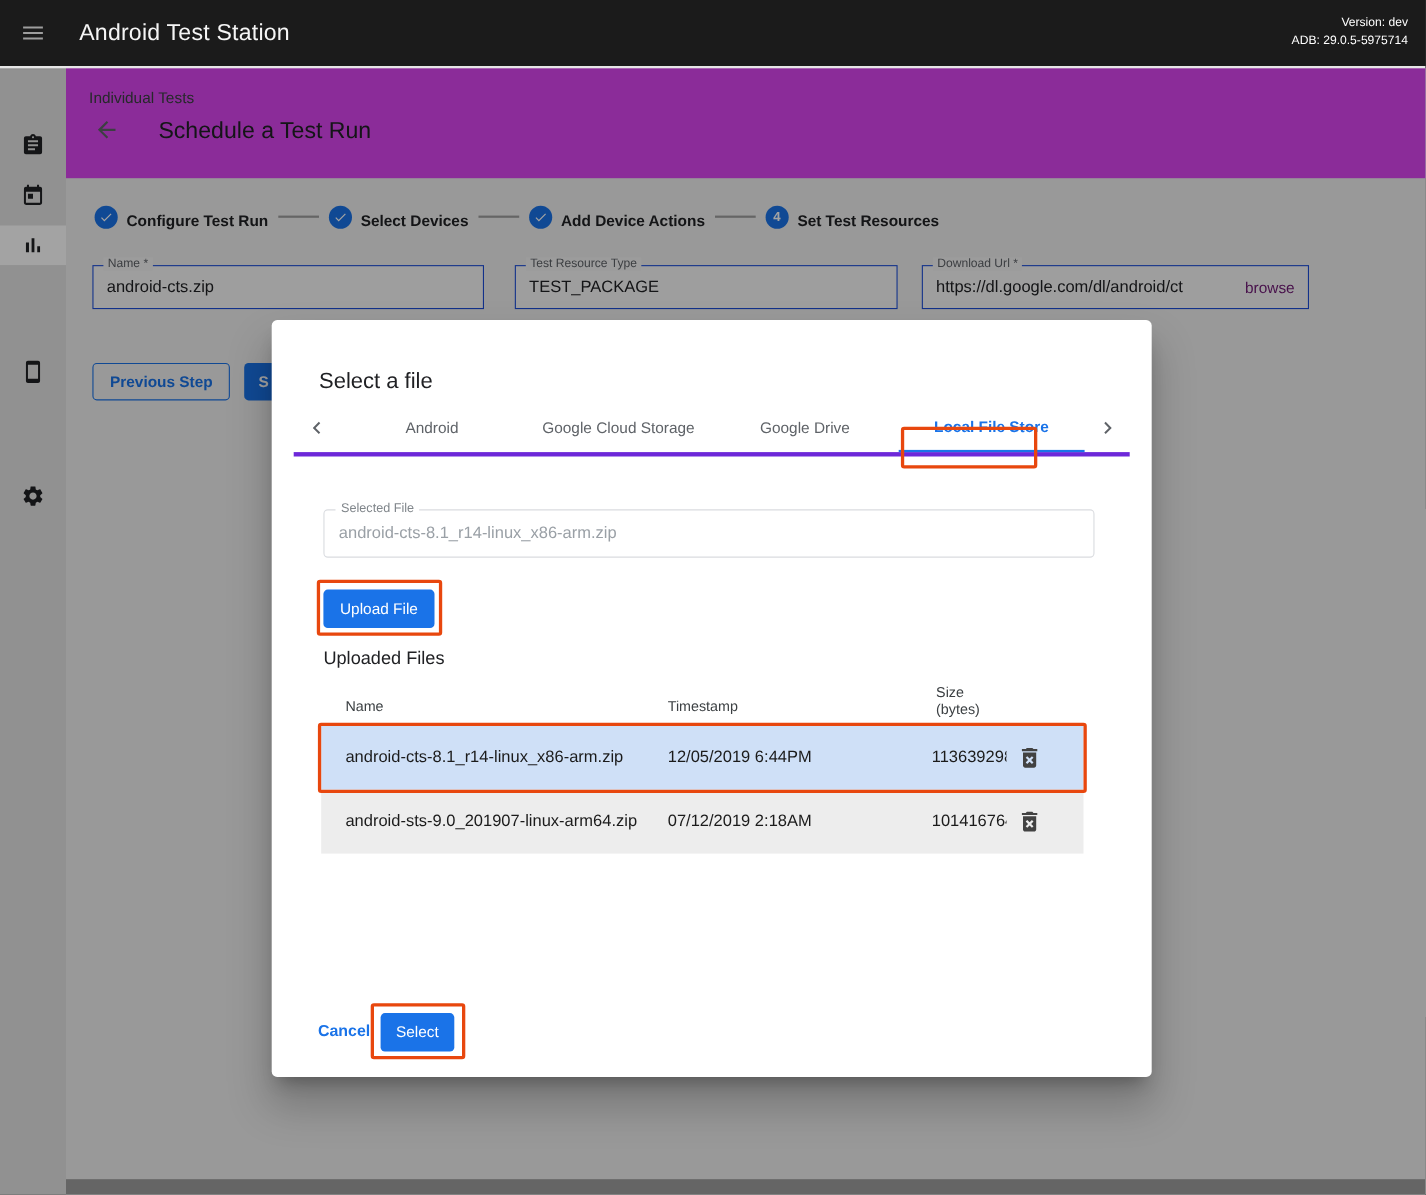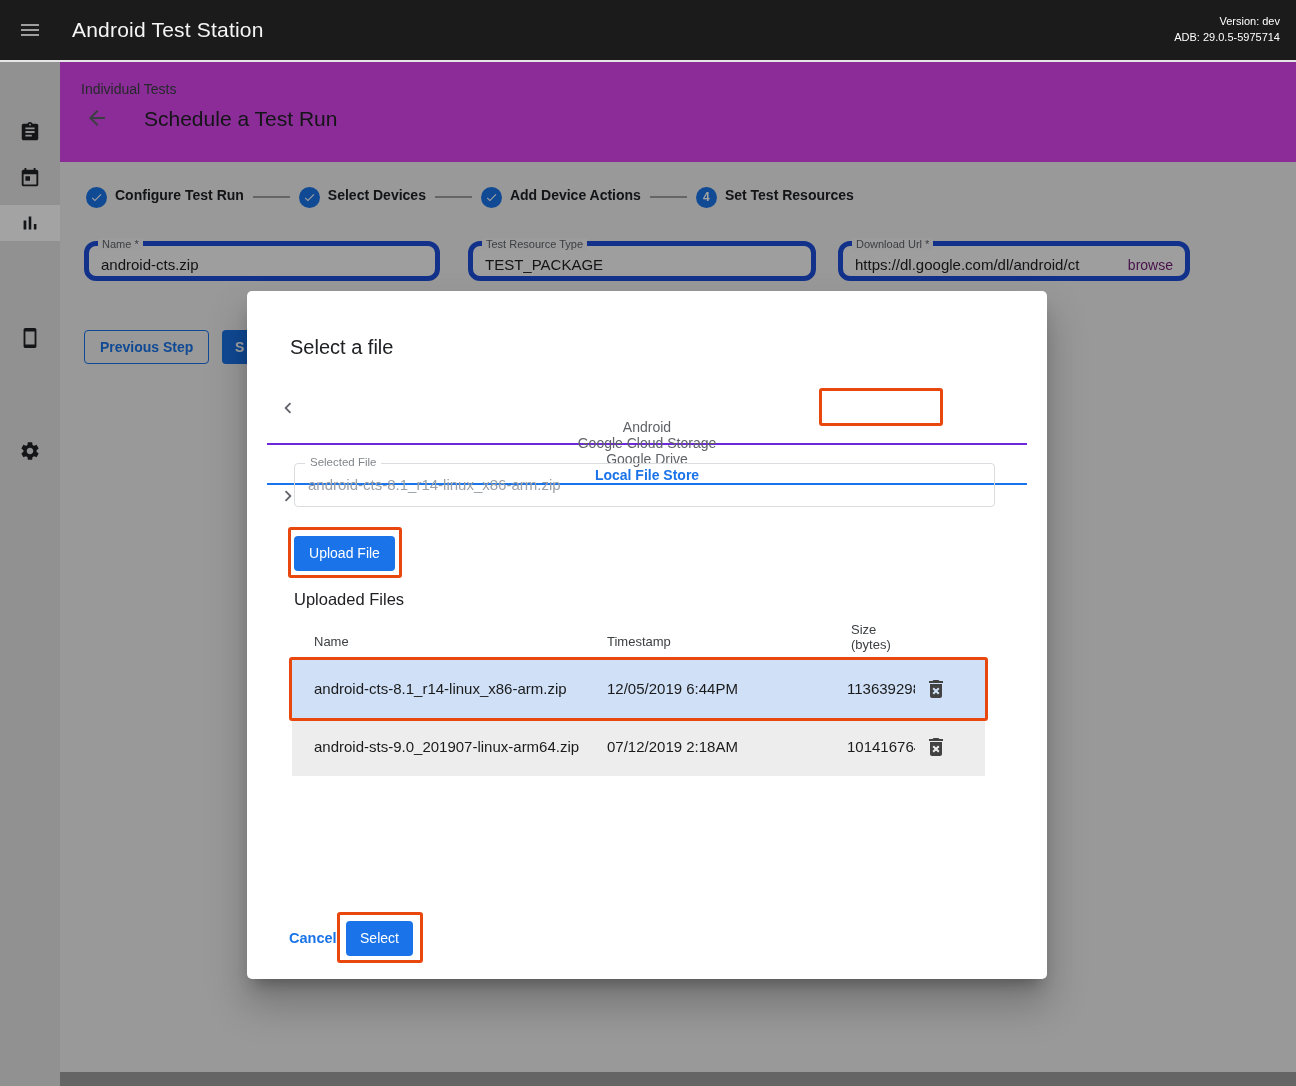--- a/index.html
+++ b/index.html
@@ -24,48 +24,48 @@
   .footer-strip { position: absolute; bottom: 0; left: 0; width: 100%; height: 14px; background: #9e9e9e; }
 
   .main { position: absolute; left: 60px; top: 0; width: 1236px; height: 100%; background: #efefef; }
   .page-header { position: absolute; left: 0; top: 0; width: 100%; height: 100px; background: #d946ef; }
   .breadcrumb { position: absolute; left: 21px; top: 19px; font-size: 14px; color: #3c4043; }
   .back-btn { position: absolute; left: 25px; top: 44px; width: 24px; height: 24px; cursor: pointer; }
   .back-btn svg { width: 24px; height: 24px; fill: #5f6368; }
   .page-title { position: absolute; left: 84px; top: 45px; font-size: 21px; color: #202124; }
 
   .stepper { position: absolute; left: 26px; top: 124px; height: 22px; display: flex; align-items: center; }
-  .step { display: flex; align-items: flex-start; }
+  .step { display: flex; align-items: flex-end; }
   .step-circle { width: 21px; height: 21px; border-radius: 50%; background: #1a73e8; display: flex; align-items: center; justify-content: center; margin-right: 8px; flex: none; }
   .step-circle svg { width: 13px; height: 13px; fill: #fff; }
   .step-num { color: #fff; font-size: 12px; font-weight: 700; }
   .step-label { font-size: 14px; font-weight: 600; color: #202124; white-space: nowrap; }
   .step-line { width: 37px; height: 2px; background: #9e9e9e; margin: 0 9px; }
 
-  .field { position: absolute; top: 179px; height: 40px; border: 5px solid #1d4ed8; border-radius: 12px; background: #f8f8f8; }
+  .field { position: absolute; top: 179px; height: 40px; border: 1px solid #1d4ed8; border-radius: 0; background: #f8f8f8; }
   .f1 { left: 24px; width: 356px; }
   .f2 { left: 408px; width: 348px; }
   .f3 { left: 778px; width: 352px; }
   .field-label { position: absolute; top: -8px; left: 9px; font-size: 11px; color: #5f6368; background: #f4f4f4; padding: 0 4px; white-space: nowrap; }
   .field-value { position: absolute; left: 12px; top: 0; right: 10px; line-height: 38px; font-size: 15px; color: #202124; white-space: nowrap; overflow: hidden; }
   .f3 .field-value { right: 78px; }
   .browse-link { position: absolute; right: 12px; top: 0; line-height: 38px; font-size: 14px; color: #701a75; cursor: pointer; font-weight: 500; }
 
   .btn-outline { position: absolute; left: 24px; top: 268px; height: 34px; padding: 0 15px; border: 1px solid #1a73e8; border-radius: 4px; color: #1a73e8; font-size: 14px; line-height: 32px; background: transparent; cursor: pointer; font-weight: 600; }
   .btn-start { position: absolute; left: 162px; top: 268px; width: 130px; height: 34px; background: #1a73e8; border-radius: 4px; color: #fff; font-size: 14px; line-height: 34px; padding-left: 13px; cursor: pointer; font-weight: 600; }
 
   
   .dim-overlay { position: absolute; top: 62px; left: 0; width: 1296px; height: 1024px; background: rgba(0,0,0,0.36); z-index: 10; }
 
   
   .modal { position: absolute; left: 247px; top: 291px; width: 800px; height: 688px; background: #fff; border-radius: 5px; z-index: 20;
            box-shadow: 0 11px 15px -7px rgba(0,0,0,.3), 0 24px 38px 3px rgba(0,0,0,.22); }
   .dialog-title { position: absolute; left: 43px; top: 45px; font-size: 20px; color: #202124; }
 
-  .tabs-bar { position: absolute; left: 20px; top: 106px; width: 760px; height: 48px; border-bottom: 2px solid #6d28d9; display: flex; align-items: stretch; flex-direction: column; }
+  .tabs-bar { position: absolute; left: 20px; top: 76px; width: 760px; height: 48px; border-bottom: 4px solid #6d28d9; display: flex; align-items: stretch; }
   .tab-pag { width: 41px; display: flex; align-items: center; justify-content: center; cursor: pointer; flex: none; }
   .tab-pag svg { width: 22px; height: 22px; fill: #5f6368; }
   .tab { flex: 1; display: flex; align-items: center; justify-content: center; font-size: 14px; color: #5f6368; cursor: pointer; font-weight: 500; }
   .tab.active { color: #1a73e8; border-bottom: 2px solid #1a73e8; font-weight: 600; }
 
   .sel-field { position: absolute; left: 47px; top: 172px; width: 701px; height: 44px; border: 1px solid #dadce0; border-radius: 4px; }
   .sel-label { position: absolute; top: -8px; left: 10px; font-size: 11.5px; color: #80868b; background: #fff; padding: 0 5px; }
   .sel-value { position: absolute; left: 13px; top: 0; line-height: 42px; font-size: 15px; color: #9aa0a6; white-space: nowrap; }
 
   .upload-btn { position: absolute; left: 47px; top: 245px; width: 101px; height: 35px; background: #1a73e8; border-radius: 4px; color: #fff; font-size: 14px; text-align: center; line-height: 35px; cursor: pointer; font-weight: 500; }

